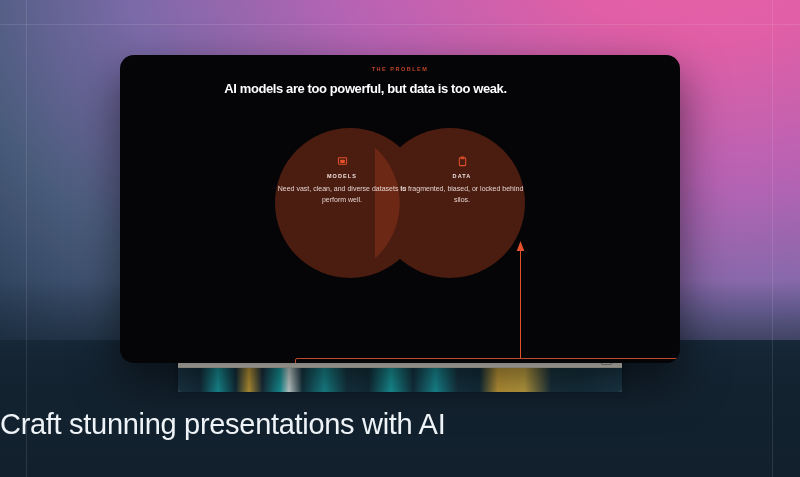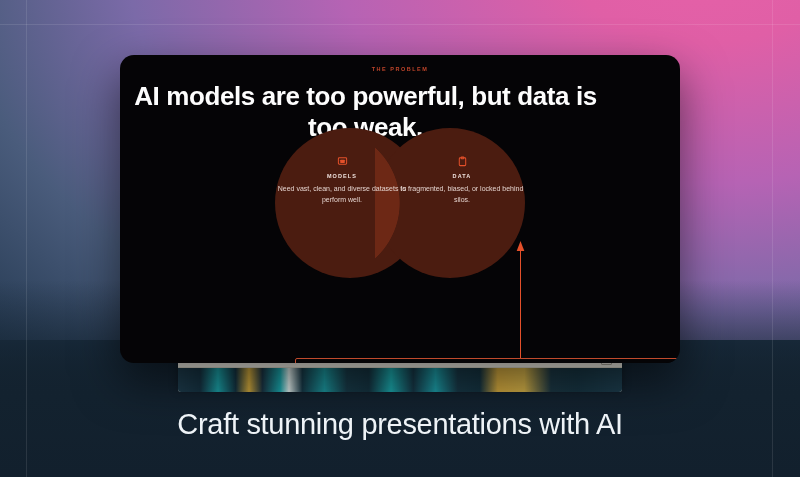--- a/index.html
+++ b/index.html
@@ -66,21 +66,21 @@
     background:#050406;border-radius:14px;overflow:hidden;
     box-shadow:0 18px 46px rgba(0,0,0,.55);
   }
 
   #eyebrow{
     position:absolute;left:0;top:11px;width:560px;text-align:center;
     font-size:5.5px;letter-spacing:1.5px;font-weight:700;color:#c0452a;
   }
   #headline{
     position:absolute;left:0;top:26px;width:491px;text-align:center;
-    font-size:26px;font-weight:700;color:#fdfdfd;letter-spacing:-.4px;
+    font-size:13px;font-weight:700;color:#fdfdfd;letter-spacing:-.4px;
   }
 
   
   #venn{position:absolute;left:0;top:73px;width:560px;height:150px;}
   .circle{
     position:absolute;top:0;width:150px;height:150px;border-radius:50%;
     background:#4b1c10;
   }
   #circle-models{left:155px;}
   #circle-data{left:255px;}
@@ -107,21 +107,21 @@
   
   #callout{
     position:absolute;left:175px;top:303px;width:456px;height:26px;
     border:1px solid #c04a2c;border-radius:2px;
     display:flex;align-items:center;justify-content:center;
     background:#050406;
   }
 
   
   #caption{
-    position:absolute;left:0;top:408px;width:800px;text-align:center;
+    position:absolute;left:0;top:408px;width:800px;
     font-size:29px;color:#eef3f7;letter-spacing:-.3px;
   }
 </style>
 </head>
 <body>
 
 <div id="bg-gradient"></div>
 <div id="bg-bottom"></div>
 <div id="bg-fade"></div>
 <div class="gridline" id="grid-v-left"></div>

